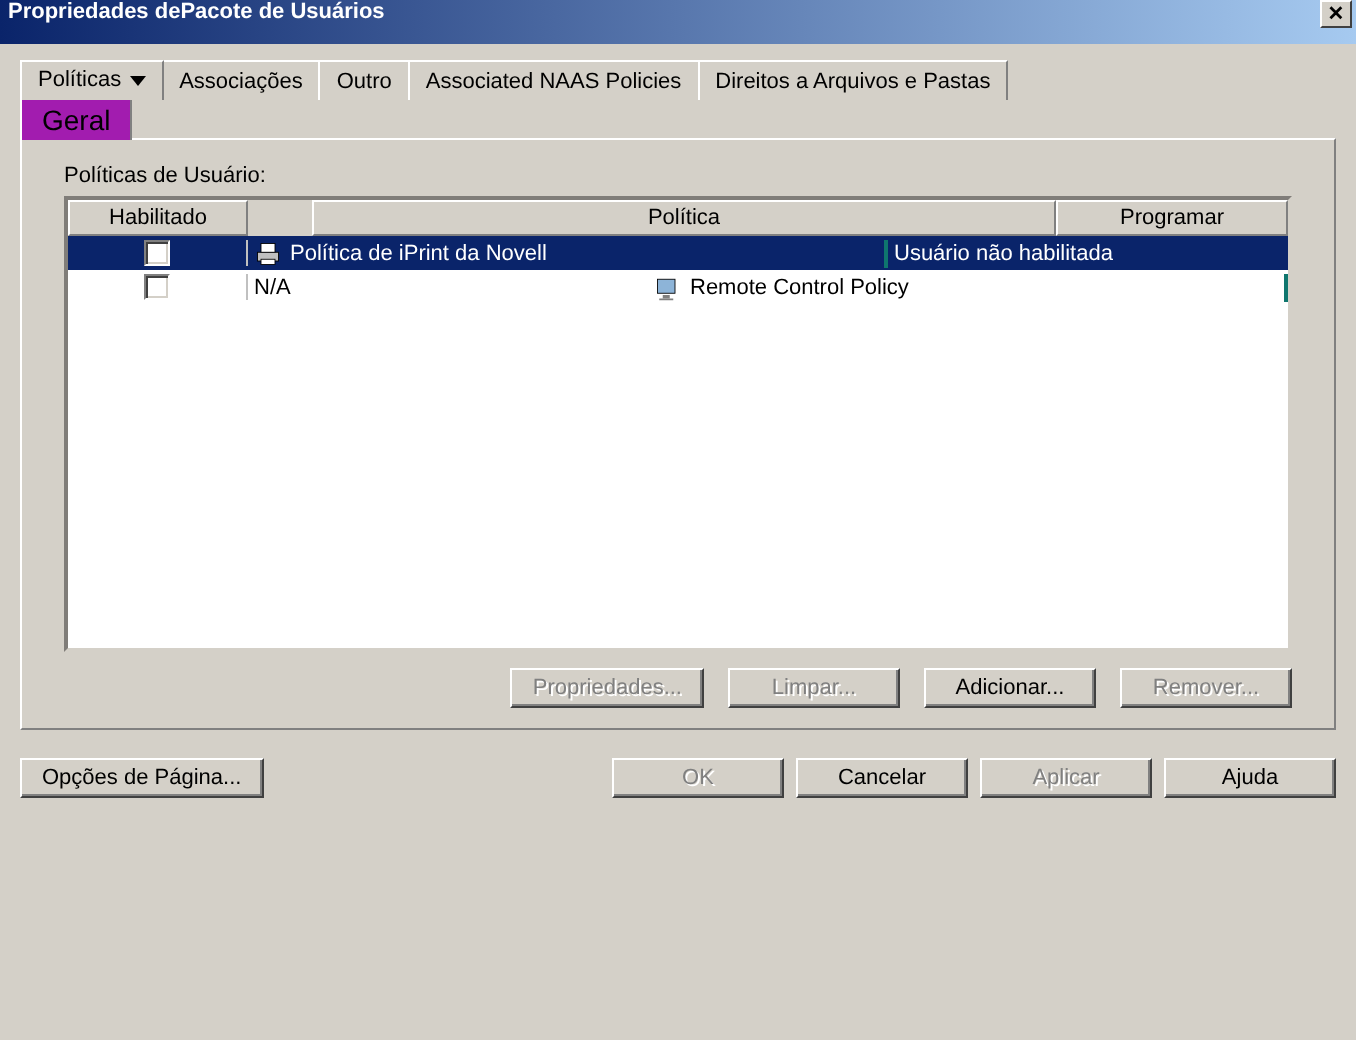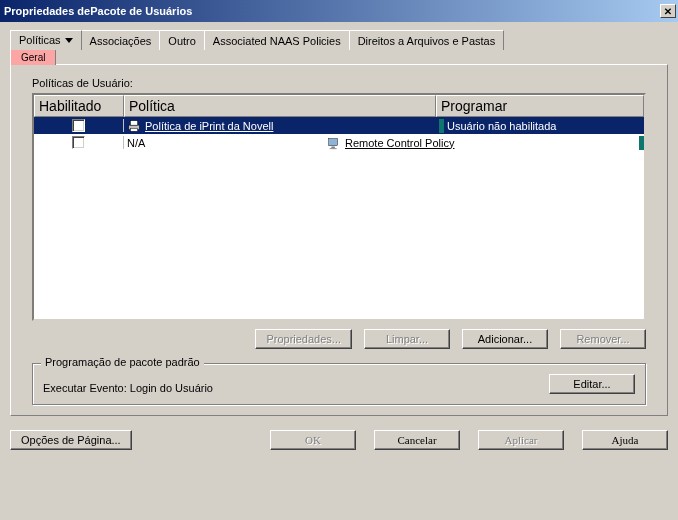--- a/index.html
+++ b/index.html
@@ -9,21 +9,20 @@
   background: #d4d0c8;
   width: 678px;
   height: 520px;
   overflow: hidden;
 }
 .titlebar {
   background: linear-gradient(to right, #0a246a, #a6caf0);
   color: #fff;
   height: 22px;
   display: flex;
-  align-items: center;
   padding: 0 2px 0 4px;
   font-weight: bold;
   justify-content: space-between;
 }
 .close-btn {
   width: 16px; height: 14px;
   background: #d4d0c8;
   border: 1px solid #fff;
   border-right-color: #404040;
   border-bottom-color: #404040;
@@ -47,27 +46,27 @@
   gap: 4px;
   margin-right: -1px;
 }
 .tab.active {
   position: relative;
   z-index: 2;
   padding-bottom: 4px;
 }
 .subtab-row { display: flex; margin-top: -1px; }
 .subtab {
-  background: #fca5a5;
+  background: #a21caf;
   border: 1px solid #808080;
   border-top-color: #fff;
   border-left-color: #fff;
   border-bottom: none;
   padding: 2px 10px;
-  font-size: 10px;
+  font-size: 14px;
   cursor: pointer;
 }
 .tabpanel {
   border: 1px solid #fff;
   border-right-color: #808080;
   border-bottom-color: #808080;
   padding: 12px 21px 10px;
   margin-top: -1px;
 }
 .section-label { margin-bottom: 4px; }
@@ -75,32 +74,32 @@
   border: 2px inset #d4d0c8;
   background: #fff;
   height: 228px;
   overflow: hidden;
 }
 .grid-header { display: flex; background: #d4d0c8; }
 .gh-cell {
   border: 1px solid #fff;
   border-right-color: #808080;
   border-bottom-color: #808080;
-  text-align: left;
+  text-align: center;
   padding: 2px 4px;
-  font-size: 14px;
+  font-size: 11px;
 }
 .col-hab { width: 90px; }
-.col-pol { width: 312px; }
+.col-pol { width: 372px; margin-left: 32px; }
 .col-prog { flex: 1; }
 .row { display: flex; height: 17px; align-items: center; }
 .row.sel { background: #0a246a; color: #fff; }
 .cell { padding: 0 3px; display: flex; align-items: center; gap: 4px; overflow: hidden; white-space: nowrap; }
 .cell.hab { width: 90px; justify-content: center; border-right: 1px solid #c0c0c0; }
-.cell.pol { width: 320px; border-right: 5px solid #0f766e; text-decoration: underline; }
+.cell.pol { width: 320px; border-right: 2px solid #0f766e; }
 .cell.prog { flex: 1; }
 .chk {
   width: 13px; height: 13px; background: #fff;
   border: 1px solid #808080;
   border-right-color: #fff; border-bottom-color: #fff;
   box-shadow: inset 1px 1px 0 #404040, inset -1px -1px 0 #d4d0c8;
 }
 .btn-row { display: flex; justify-content: flex-end; gap: 12px; margin-top: 8px; }
 .btn {
   min-width: 86px;
@@ -128,21 +127,21 @@
   position: absolute;
   top: -8px; left: 8px;
   background: #d4d0c8;
   padding: 0 4px;
 }
 .groupbox-body { display: flex; justify-content: space-between; align-items: flex-end; }
 .bottom-row {
   display: flex; justify-content: space-between; align-items: center;
   padding: 6px 10px;
 }
-.bottom-right { display: flex; gap: 18px; font-family: Liberation Serif, serif; }
+.bottom-right { display: flex; gap: 6px; }
 .dropdown-arrow {
   width: 0; height: 0;
   border-left: 4px solid transparent;
   border-right: 4px solid transparent;
   border-top: 5px solid #000;
 }
 .pol-icon {
   width: 14px; height: 14px; flex-shrink: 0;
 }
 </style>
@@ -223,27 +222,20 @@
       </div>
     </div>
 
     <div class="btn-row">
       <button class="btn disabled">Propriedades...</button>
       <button class="btn disabled">Limpar...</button>
       <button class="btn">Adicionar...</button>
       <button class="btn disabled">Remover...</button>
     </div>
 
-    <div class="groupbox">
-      <div class="groupbox-title">Programação de pacote padrão</div>
-      <div class="groupbox-body">
-        <div>Executar Evento: Login do Usuário</div>
-        <button class="btn">Editar...</button>
-      </div>
-    </div>
 
   </div>
 </div>
 
 <div class="bottom-row">
   <button class="btn" style="min-width:120px">Opções de Página...</button>
   <div class="bottom-right">
     <button class="btn disabled">OK</button>
     <button class="btn">Cancelar</button>
     <button class="btn disabled">Aplicar</button>

